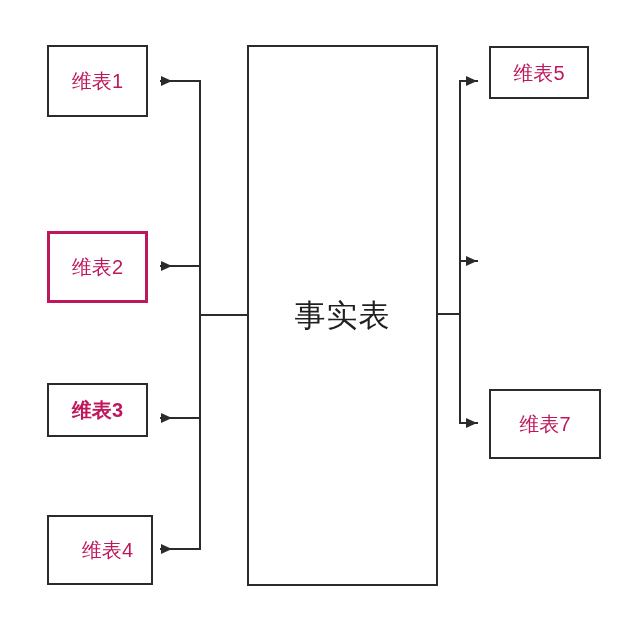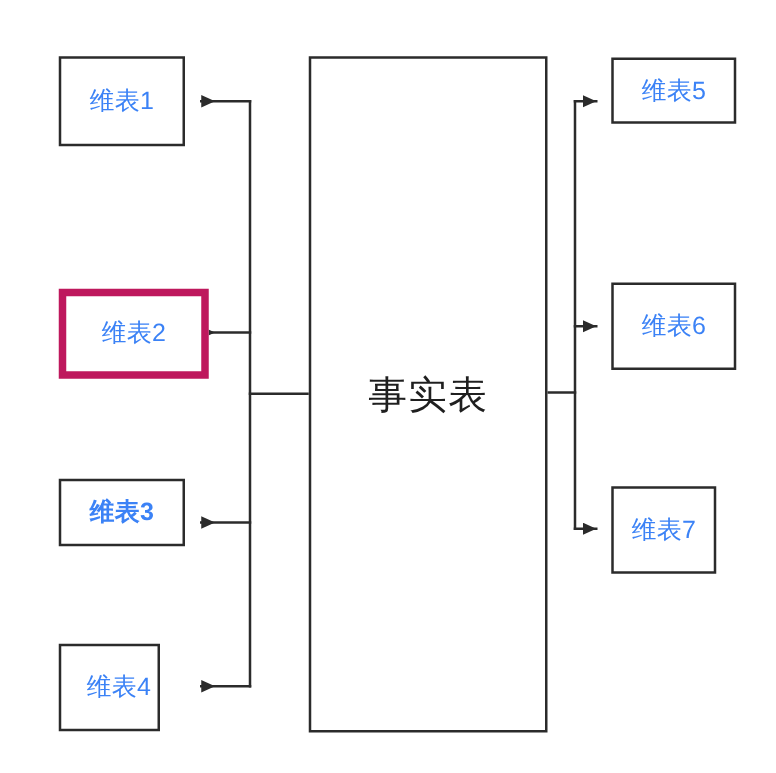--- a/index.html
+++ b/index.html
@@ -28,21 +28,21 @@
     position: absolute;
     box-sizing: border-box;
     background: #ffffff;
     display: flex;
     align-items: center;
     justify-content: center;
     user-select: none;
   }
   .node-label {
     font-size: 20px;
-    color: #3b82f6;
+    color: #be185d;
     line-height: 1;
     letter-spacing: 0.2px;
     white-space: nowrap;
   }
   .fact-label {
     font-size: 31px;
     color: #1f1f1f;
     line-height: 1;
     letter-spacing: 1px;
     white-space: nowrap;
@@ -82,37 +82,34 @@
   </svg>
 
   <div class="node-box" style="left:247px; top:45px; width:191px; height:541px; border:2px solid #2b2b2b;">
     <span class="fact-label">事实表</span>
   </div>
 
   <div class="node-box" style="left:47px; top:45px; width:101px; height:72px; border:2px solid #2b2b2b;">
     <span class="node-label">维表1</span>
   </div>
 
-  <div class="node-box" style="left:47px; top:231px; width:120px; height:72px; border:6px solid #be185d;">
+  <div class="node-box" style="left:47px; top:231px; width:101px; height:72px; border:3px solid #be185d;">
     <span class="node-label">维表2</span>
   </div>
 
   <div class="node-box" style="left:47px; top:383px; width:101px; height:54px; border:2px solid #2b2b2b;font-weight:bold;">
     <span class="node-label">维表3</span>
   </div>
 
-  <div class="node-box" style="left:47px; top:515px; width:81px; height:70px; border:2px solid #2b2b2b;padding-left:15px;">
+  <div class="node-box" style="left:47px; top:515px; width:106px; height:70px; border:2px solid #2b2b2b;padding-left:15px;">
     <span class="node-label">维表4</span>
   </div>
 
   <div class="node-box" style="left:489px; top:46px; width:100px; height:53px; border:2px solid #2b2b2b;">
     <span class="node-label">维表5</span>
   </div>
 
-  <div class="node-box" style="left:489px; top:226px; width:100px; height:70px; border:2px solid #2b2b2b;">
-    <span class="node-label">维表6</span>
-  </div>
 
-  <div class="node-box" style="left:489px; top:389px; width:84px; height:70px; border:2px solid #2b2b2b;">
+  <div class="node-box" style="left:489px; top:389px; width:112px; height:70px; border:2px solid #2b2b2b;">
     <span class="node-label">维表7</span>
   </div>
 
 </div>
 
 </body></html>

